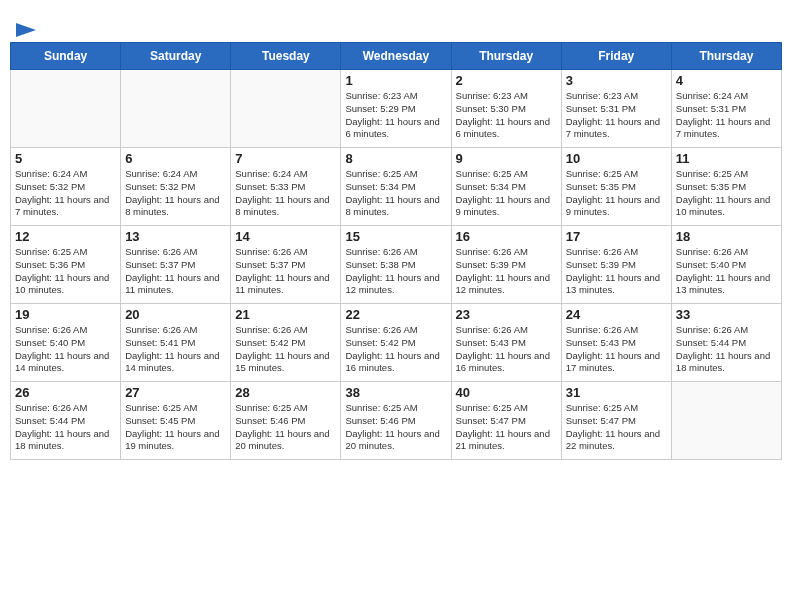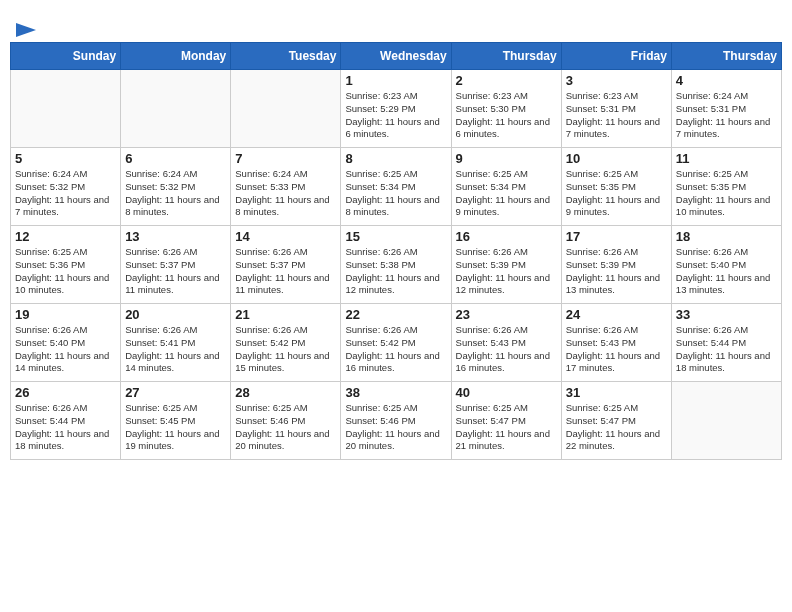--- a/index.html
+++ b/index.html
@@ -61,21 +61,21 @@
       width: 100%;
       border-collapse: collapse;
       table-layout: fixed;
     }
     .calendar th {
       background: #2a6bbf;
       color: #fff;
       font-size: 12px;
       font-weight: bold;
       padding: 6px 4px;
-      text-align: right;
+      text-align: center;
       border: 1px solid #1a5aaa;
     }
     .calendar td {
       border: 1px solid #ccc;
       vertical-align: top;
       padding: 3px 4px;
       font-size: 10px;
       color: #333;
       height: 78px;
       background: #fff;
@@ -116,21 +116,21 @@
   <div class="title-area">
     <div class="month-year"></div>
     <div class="subtitle"></div>
   </div>
 </div>
 
 <table class="calendar">
   <thead>
     <tr>
     <th>Sunday</th>
-        <th>Monday</th>
+        <th>Saturday</th>
         <th>Tuesday</th>
         <th>Wednesday</th>
         <th>Thursday</th>
         <th>Friday</th>
         <th>Thursday</th>
       </tr>
   </thead>
   <tbody id="calendar-body">
   <tr>
         <td class="empty"></td>

